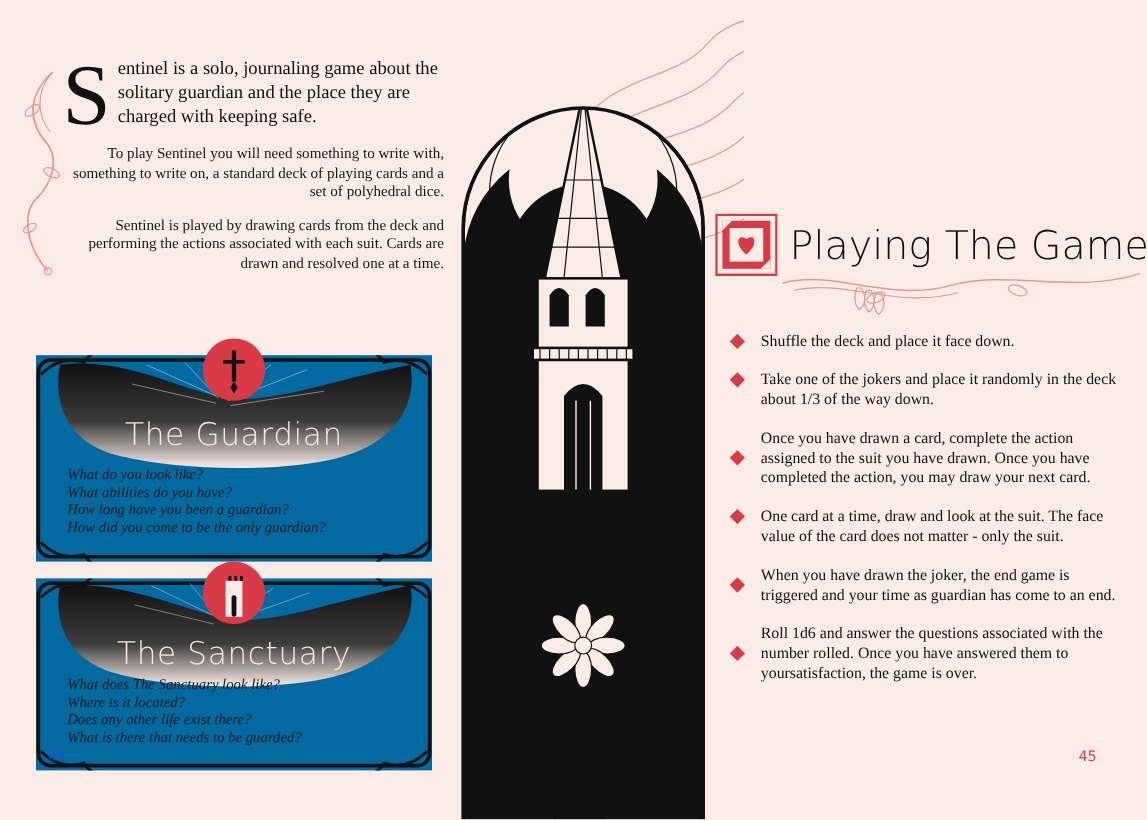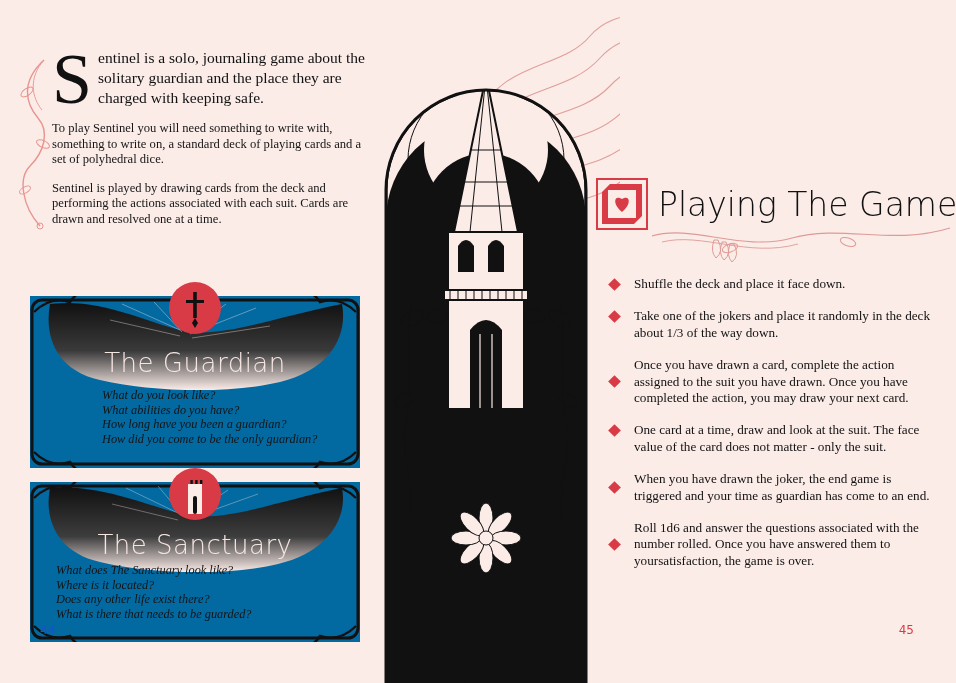--- a/index.html
+++ b/index.html
@@ -47,20 +47,21 @@
     font-size: 15.5px;
     line-height: 20px;
     margin: 0;
     color: #111;
   }
   .intro-para {
     font-size: 12.6px;
     line-height: 15.5px;
     margin: 13px 0 0 0;
     color: #161616;
+    text-align: right;
   }
   .flourish-left {
     position: absolute;
     left: -26px;
     top: 8px;
     width: 40px;
     height: 180px;
   }
 
   
@@ -93,21 +94,21 @@
 
   .panel-questions {
     position: absolute;
     left: 26px;
     right: 18px;
     font-style: italic;
     font-size: 12.3px;
     line-height: 14.6px;
     color: #141414;
   }
-  .card-guardian .panel-questions { top: 92px; margin-left: 46px; }
+  .card-guardian .panel-questions { top: 92px; }
   .card-sanctuary .panel-questions { top: 81px; }
 
   .emblem {
     position: absolute;
     left: 50%;
     transform: translateX(-50%);
     top: -16px;
     width: 56px;
     height: 56px;
   }

